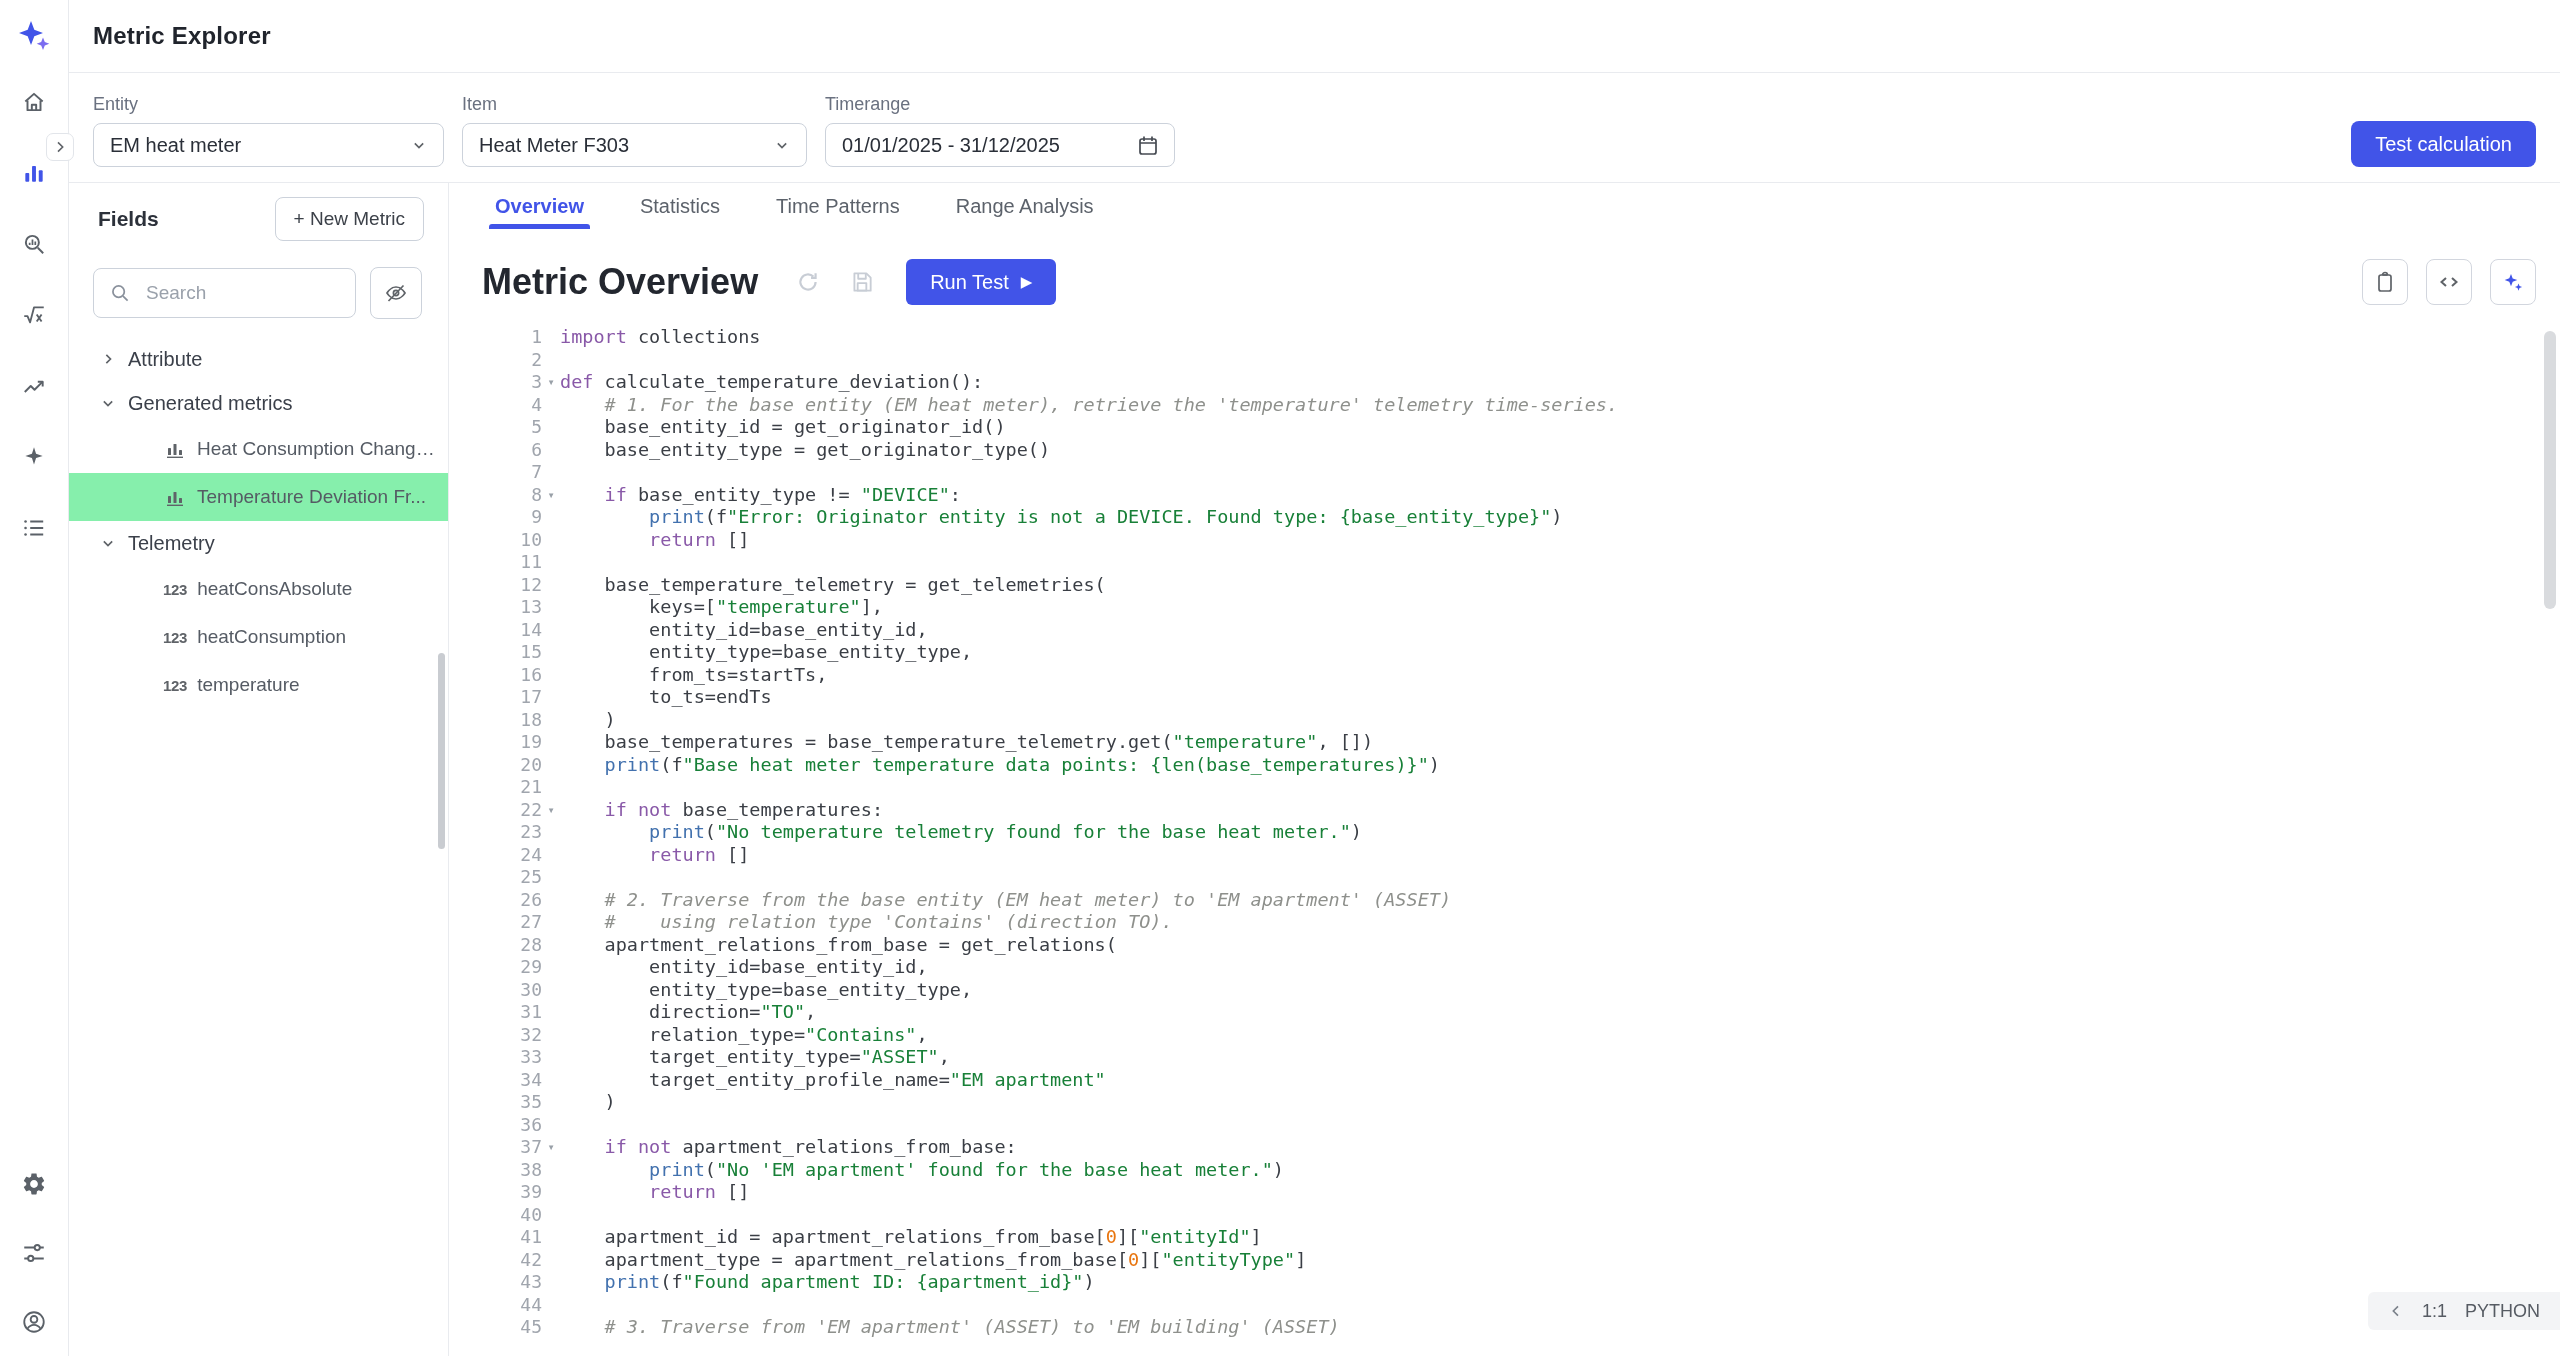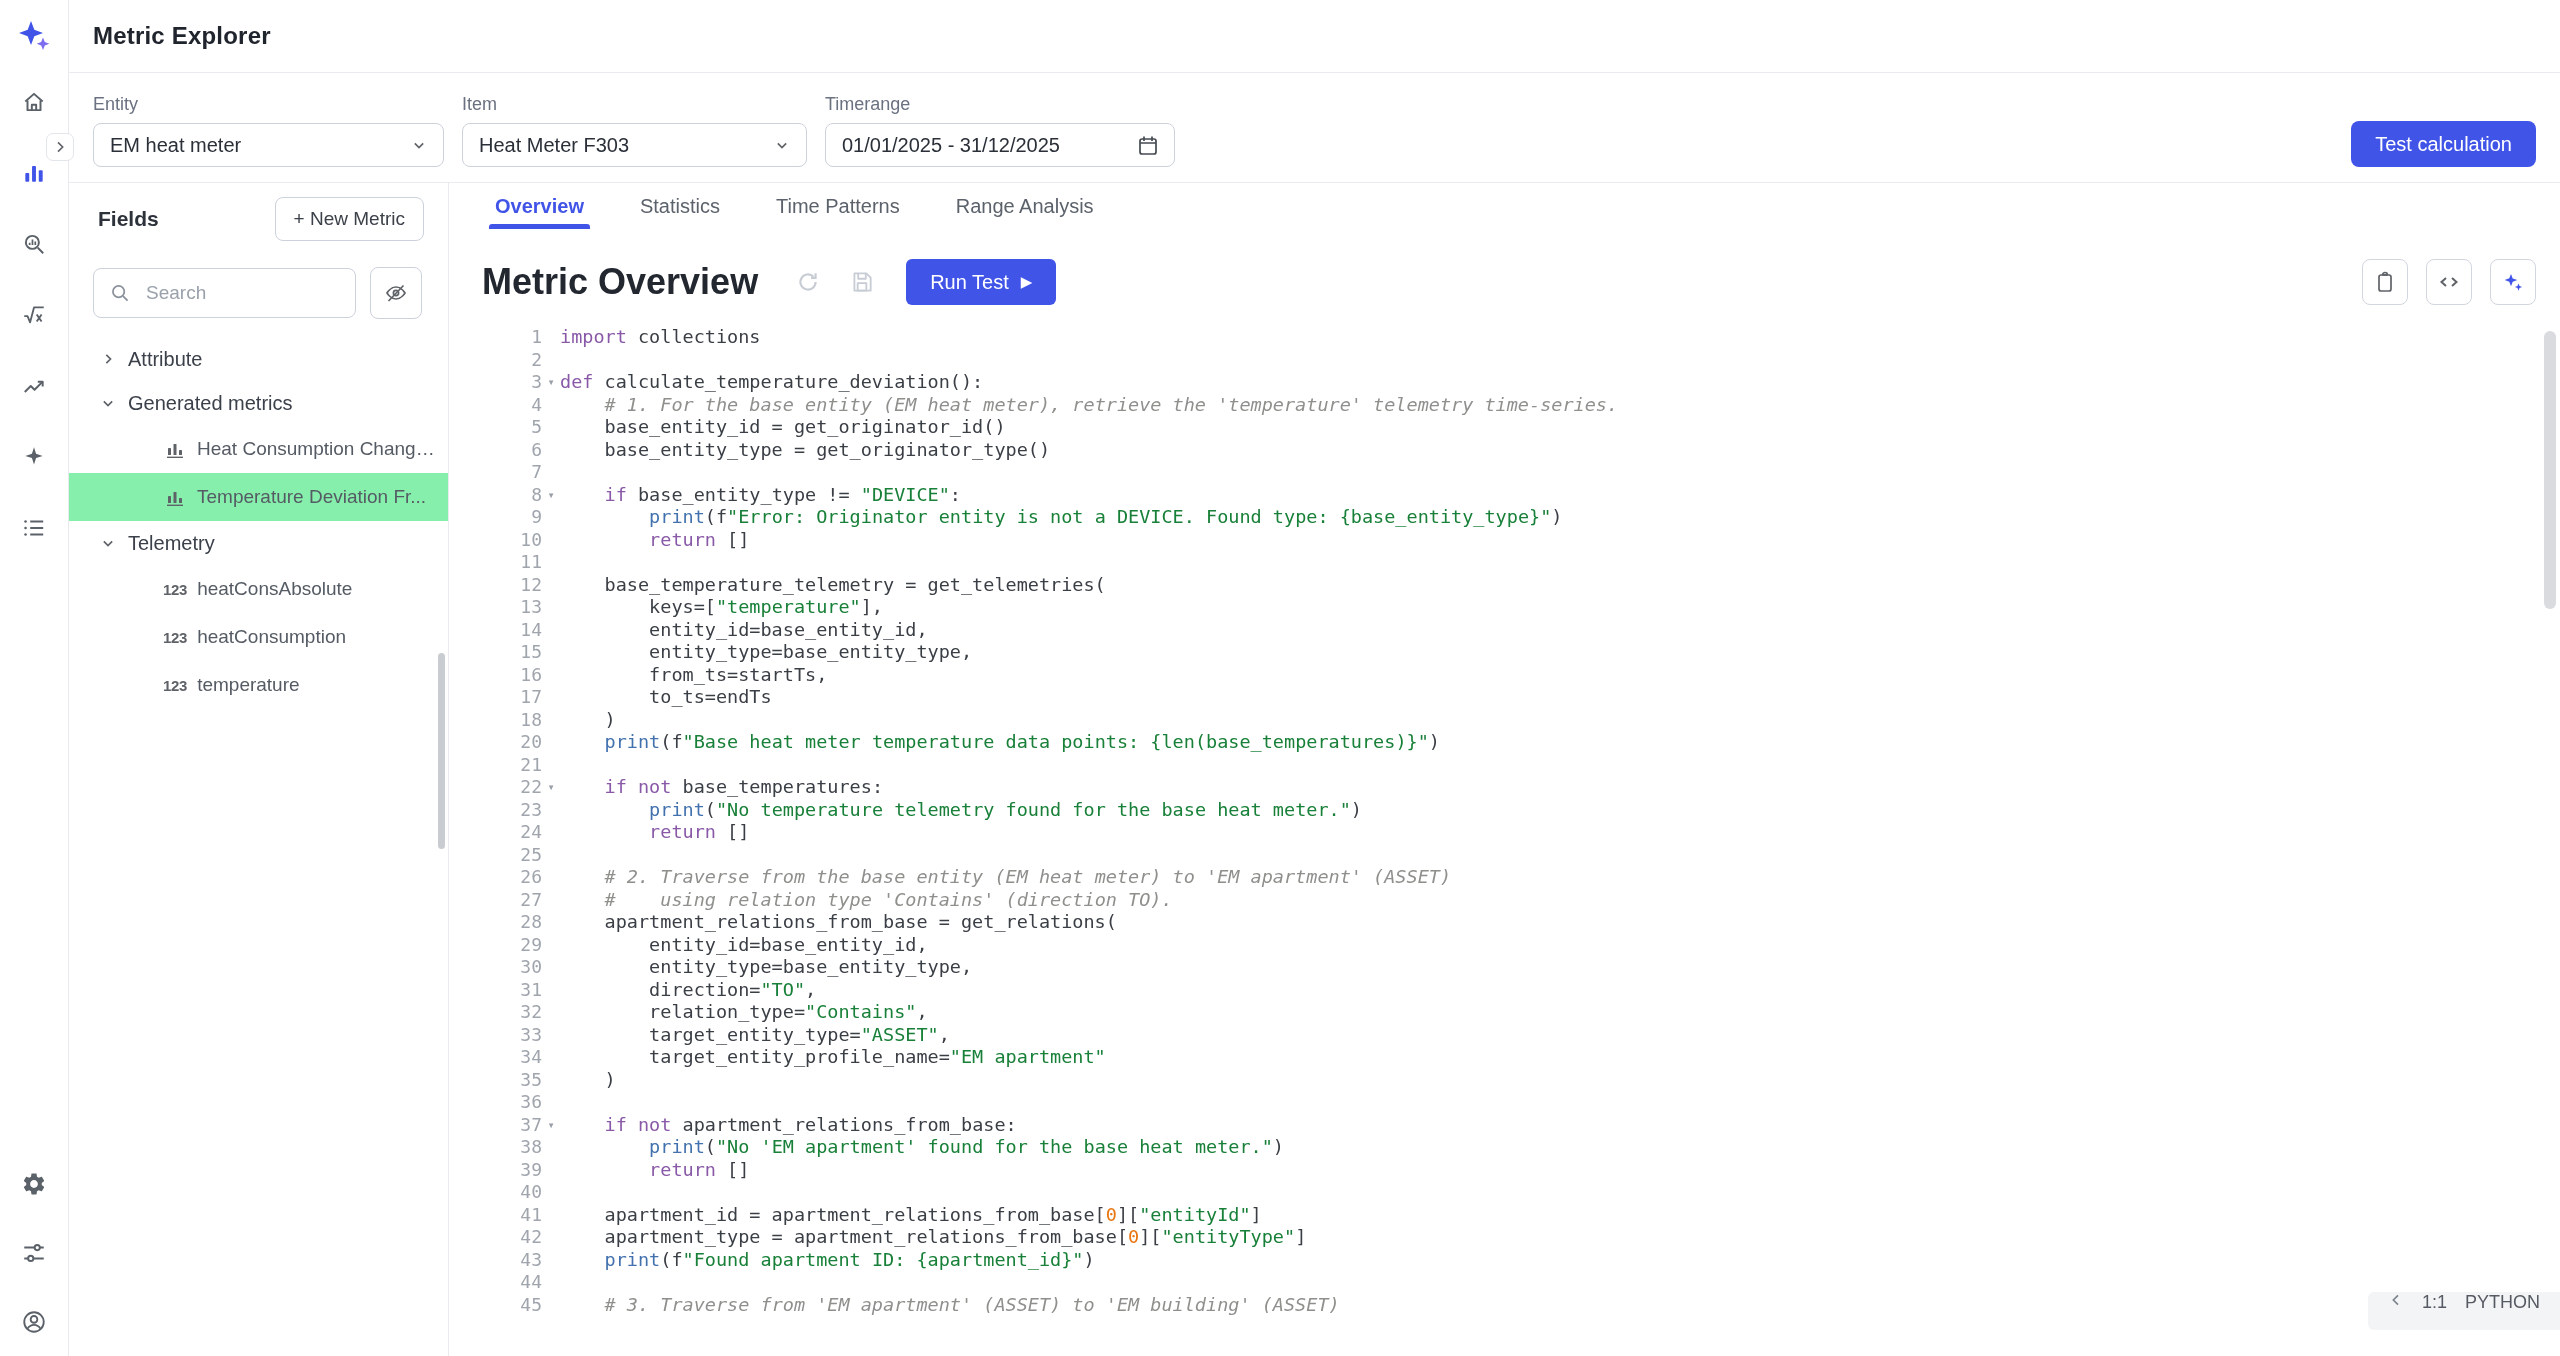--- a/index.html
+++ b/index.html
@@ -111,21 +111,21 @@
   .fold{ width:18px; text-align:center; font-size:12px; color:#99a0a8; line-height:22.5px; }
   .codetxt{ white-space:pre; font-size:18.5px; line-height:22.5px; color:#3a3e45; }
   .codetxt .c{ color:#8e908c; font-style:italic; }
   .codetxt .s{ color:#188038; }
   .codetxt .k{ color:#8959a8; }
   .codetxt .f{ color:#4271ae; }
   .codetxt .n{ color:#e8750f; }
   .ed-thumb{ position:absolute; right:4px; top:8px; width:12px; height:278px;
     background:#d9dbde; border-radius:7px; }
   .statusbar{ position:absolute; right:0; bottom:26px; height:38px; background:#f3f4f6;
-    display:flex; gap:18px; padding:0 20px; font-size:18px; color:#565b63;
+    display:flex; align-items:center; gap:18px; padding:0 20px; font-size:18px; color:#565b63;
     font-family:"Liberation Sans","DejaVu Sans",sans-serif; border-radius:6px 0 0 6px; }
   .statusbar svg{ width:16px; height:16px; color:#7a818a; }
 </style>
 </head>
 <body>
 
 <div class="app">
 
   <aside class="sidebar">
     <div class="logo">
@@ -472,20 +472,25 @@
                 <span class="gut">17</span>
                 <span class="fold"></span>
                 <span class="codetxt">        to_ts=endTs</span>
               </div>
               <div class="line">
                 <span class="gut">18</span>
                 <span class="fold"></span>
                 <span class="codetxt">    )</span>
               </div>
               <div class="line">
+                <span class="gut">19</span>
+                <span class="fold"></span>
+                <span class="codetxt">    base_temperatures = base_temperature_telemetry.get(<span class="s">"temperature"</span>, [])</span>
+              </div>
+              <div class="line">
                 <span class="gut">20</span>
                 <span class="fold"></span>
                 <span class="codetxt">    <span class="f">print</span>(f<span class="s">"Base heat meter temperature data points: {len(base_temperatures)}"</span>)</span>
               </div>
               <div class="line">
                 <span class="gut">21</span>
                 <span class="fold"></span>
                 <span class="codetxt"></span>
               </div>
               <div class="line">

